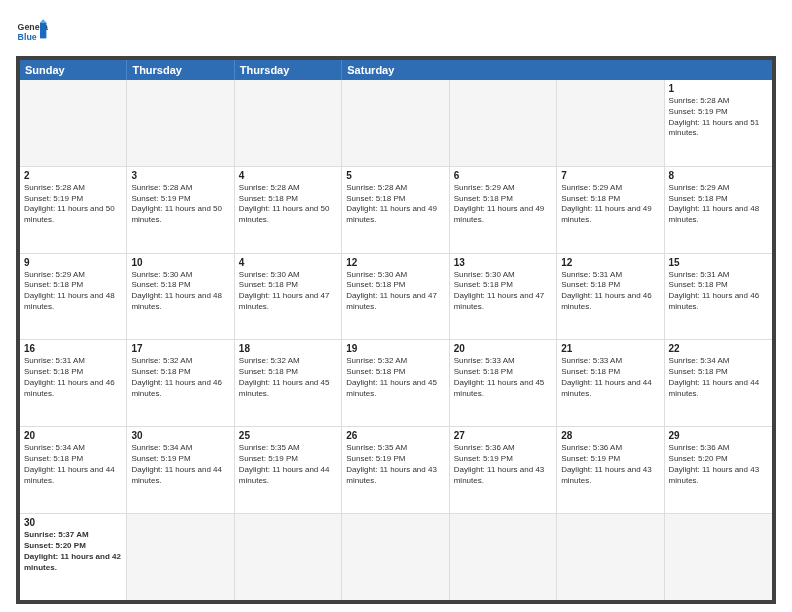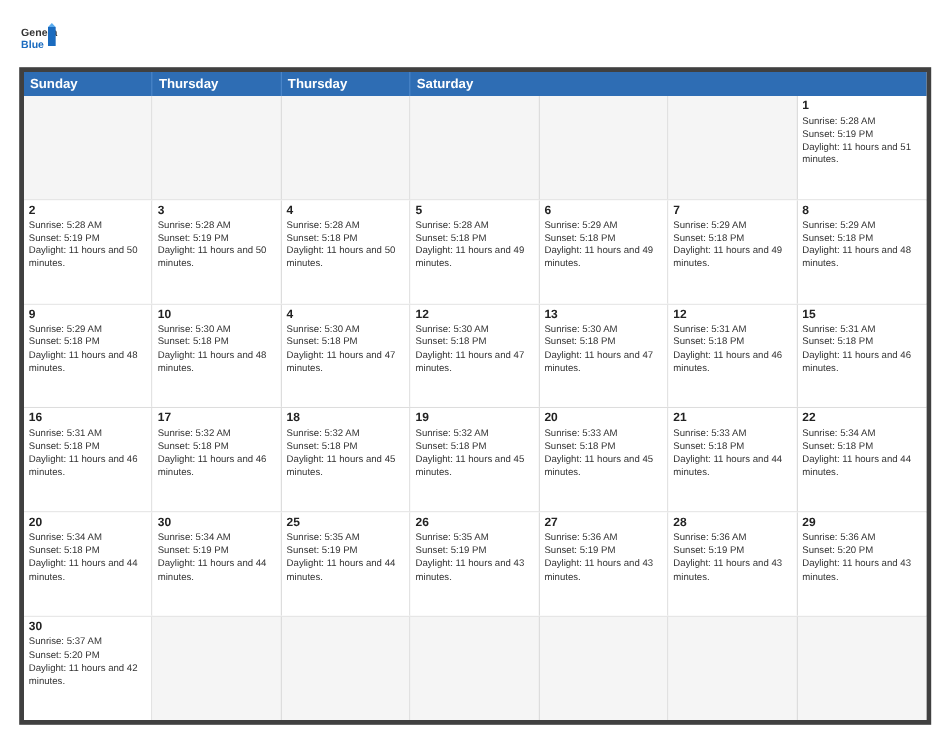--- a/index.html
+++ b/index.html
@@ -313,21 +313,21 @@
           <div class="cal-cell">
             <div class="day-num">29</div>
             <div class="cell-text" style="white-space: pre-line;">Sunrise: 5:36 AM
 Sunset: 5:20 PM
 Daylight: 11 hours and 43 minutes.</div>
           </div>
         </div>
         <div class="cal-row">
           <div class="cal-cell">
             <div class="day-num">30</div>
-            <div class="cell-text" style="white-space: pre-line;">Sunrise: 5:37 AM
+            <div class="cell-text" style="white-space: pre-line; font-weight: bold;">Sunrise: 5:37 AM
 Sunset: 5:20 PM
 Daylight: 11 hours and 42 minutes.</div>
           </div>
           <div class="cal-cell empty"></div>
           <div class="cal-cell empty"></div>
           <div class="cal-cell empty"></div>
           <div class="cal-cell empty"></div>
           <div class="cal-cell empty"></div>
           <div class="cal-cell empty"></div>
         </div>

